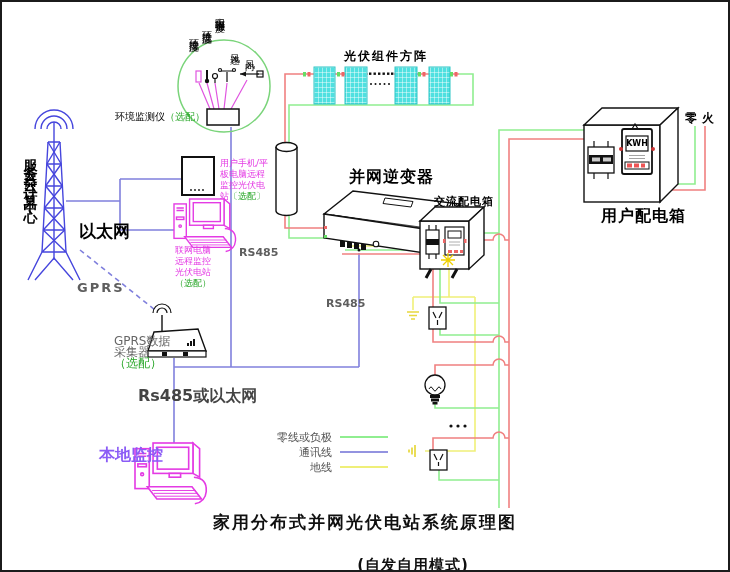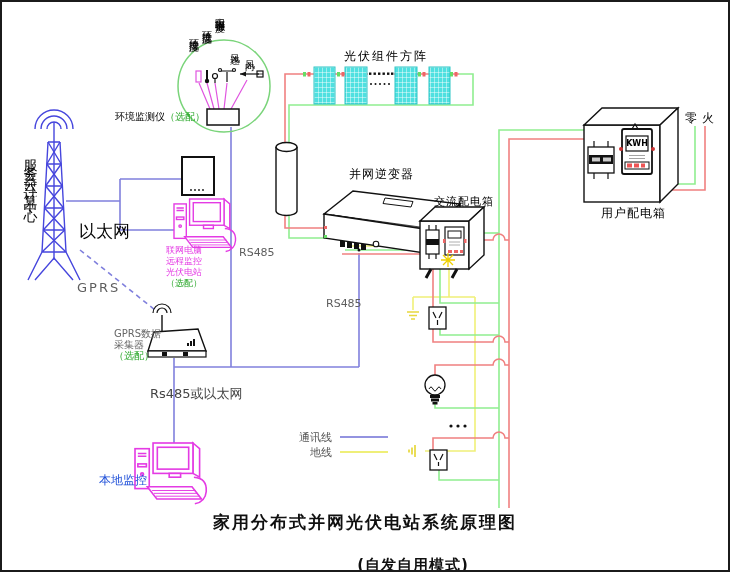--- a/index.html
+++ b/index.html
@@ -4,21 +4,21 @@
 <style>
   html,body{margin:0;padding:0;background:#dcdcdc;}
   #stage{
     position:relative;width:730px;height:572px;background:#ffffff;
     border:2px solid #1b1b1b;box-sizing:border-box;overflow:hidden;
     font-family:"DejaVu Sans",sans-serif;
   }
   #wiresvg{position:absolute;left:0;top:0;}
   .lbl{position:absolute;white-space:nowrap;color:#000;line-height:1.15;}
   .v{writing-mode:vertical-rl;}
-  .bold{font-weight:normal;}
+  .bold{font-weight:bold;}
   .mag{color:#e43be4;font-size:9px;line-height:11px;}
   .gray{color:#5e5e5e;}
   .opt{color:#27a627;}
   .legend-row{display:flex;align-items:center;height:14px;margin-bottom:1px;}
   .legend-row .t{width:92px;text-align:right;font-size:11px;color:#555;}
   .legend-row .sw{width:48px;height:2px;margin-left:8px;}
   .title1{font-size:17px;font-weight:bold;letter-spacing:2px;color:#101010;text-align:center;width:100%;}
   .title2{font-size:15px;font-weight:bold;letter-spacing:1px;color:#101010;text-align:center;width:100%;}
 </style>
 </head>
@@ -296,57 +296,67 @@
         <rect x="428" y="448" width="17" height="20" fill="#ffffff" stroke="#111" stroke-width="1.3"></rect>
         <path d="M432,452 L435,458 M441,452 L438,458 M436.5,460 V464" stroke="#111" stroke-width="1.2" fill="none"></path>
       </g>
     </g>
   </svg>
 
   <div class="lbl v bold" style="left:21px;top:146px;font-size:14px;letter-spacing:7px;">服务器云计算中心</div>
   <div class="lbl bold" style="left:77px;top:186px;font-size:17px;margin-top:34px;">以太网</div>
   <div class="lbl bold gray" style="left:75px;top:279px;font-size:13px;letter-spacing:2px;">GPRS</div>
 
-
-  <div class="lbl mag" style="left:164px;top:243px;">
+  <div class="lbl mag" style="left:218px;top:156px;">
+    <span style="display:block">用户手机/平</span>
+    <span style="display:block">板电脑远程</span>
+    <span style="display:block">监控光伏电</span>
+    <span style="display:block"><span>站</span><span class="opt">〔选配〕</span></span>
+  </div>
+
+  <div class="lbl mag" style="left:173px;top:243px;">
     <span style="display:block">联网电脑</span>
     <span style="display:block">远程监控</span>
     <span style="display:block">光伏电站</span>
     <span style="display:block" class="opt">（选配）</span>
   </div>
 
-  <div class="lbl" style="left:112px;top:326px;font-size:10px;color:#666;line-height:11px;">
+  <div class="lbl" style="left:112px;top:334px;font-size:12px;color:#666;line-height:11px;">
     <span style="display:block">GPRS数据</span>
     <span style="display:block">采集器</span>
     <span style="display:block" class="opt">（选配）</span>
   </div>
 
-  <div class="lbl bold" style="left:136px;top:385px;font-size:13px;color:#444;margin-left:12px;">Rs485或以太网</div>
-  <div class="lbl bold" style="left:97px;top:472px;font-size:12px;color:#1d4ed8;">本地监控</div>
+  <div class="lbl bold" style="left:136px;top:385px;font-size:16px;color:#444;">Rs485或以太网</div>
+  <div class="lbl bold" style="left:97px;top:444px;font-size:16px;color:#8b5cf6;">本地监控</div>
   <div class="lbl bold gray" style="left:237px;top:245px;font-size:11px;">RS485</div>
   <div class="lbl bold gray" style="left:324px;top:296px;font-size:11px;">RS485</div>
 
   <div class="lbl" style="left:113px;top:109px;font-size:10px;">
     <span>环境监测仪</span><span class="opt">（选配）</span>
   </div>
 
   <div class="lbl v" style="left:186px;top:29px;font-size:10px;letter-spacing:1px;">环境湿度</div>
   <div class="lbl v" style="left:199px;top:21px;font-size:10px;letter-spacing:1px;">环境温度</div>
   <div class="lbl v" style="left:212px;top:8px;font-size:10px;letter-spacing:1px;">太阳辐射强度</div>
   <div class="lbl v" style="left:227px;top:44px;font-size:10px;letter-spacing:1px;">风速</div>
   <div class="lbl v" style="left:242px;top:50px;font-size:10px;letter-spacing:1px;">风向</div>
 
   <div class="lbl bold" style="left:342px;top:48px;font-size:12px;letter-spacing:2px;">光伏组件方阵</div>
-  <div class="lbl bold" style="left:347px;top:166px;font-size:12px;letter-spacing:1px;">并网逆变器</div>
+  <div class="lbl bold" style="left:347px;top:166px;font-size:16px;letter-spacing:1px;">并网逆变器</div>
   <div class="lbl bold" style="left:432px;top:194px;font-size:11px;letter-spacing:1px;text-align:center;">交流配电箱</div>
-  <div class="lbl bold" style="left:599px;top:205px;font-size:12px;letter-spacing:1px;text-align:right;">用户配电箱</div>
+  <div class="lbl bold" style="left:599px;top:205px;font-size:16px;letter-spacing:1px;text-align:right;">用户配电箱</div>
   <div class="lbl bold" style="left:683px;top:110px;font-size:12px;letter-spacing:5px;">零火</div>
   <div class="lbl" style="left:624px;top:137px;width:22px;text-align:center;font-size:8px;font-weight:bold;">KWH</div>
 
   <div style="position:absolute;left:238px;top:428px;">
+    <div class="legend-row">
+      <div class="t">零线或负极</div>
+      <div class="sw" style="background:#90ee90;"></div>
+    </div>
     <div class="legend-row">
       <div class="t">通讯线</div>
       <div class="sw" style="background:#9393e0;"></div>
     </div>
     <div class="legend-row">
       <div class="t">地线</div>
       <div class="sw" style="background:#efef78;"></div>
     </div>
   </div>
 

